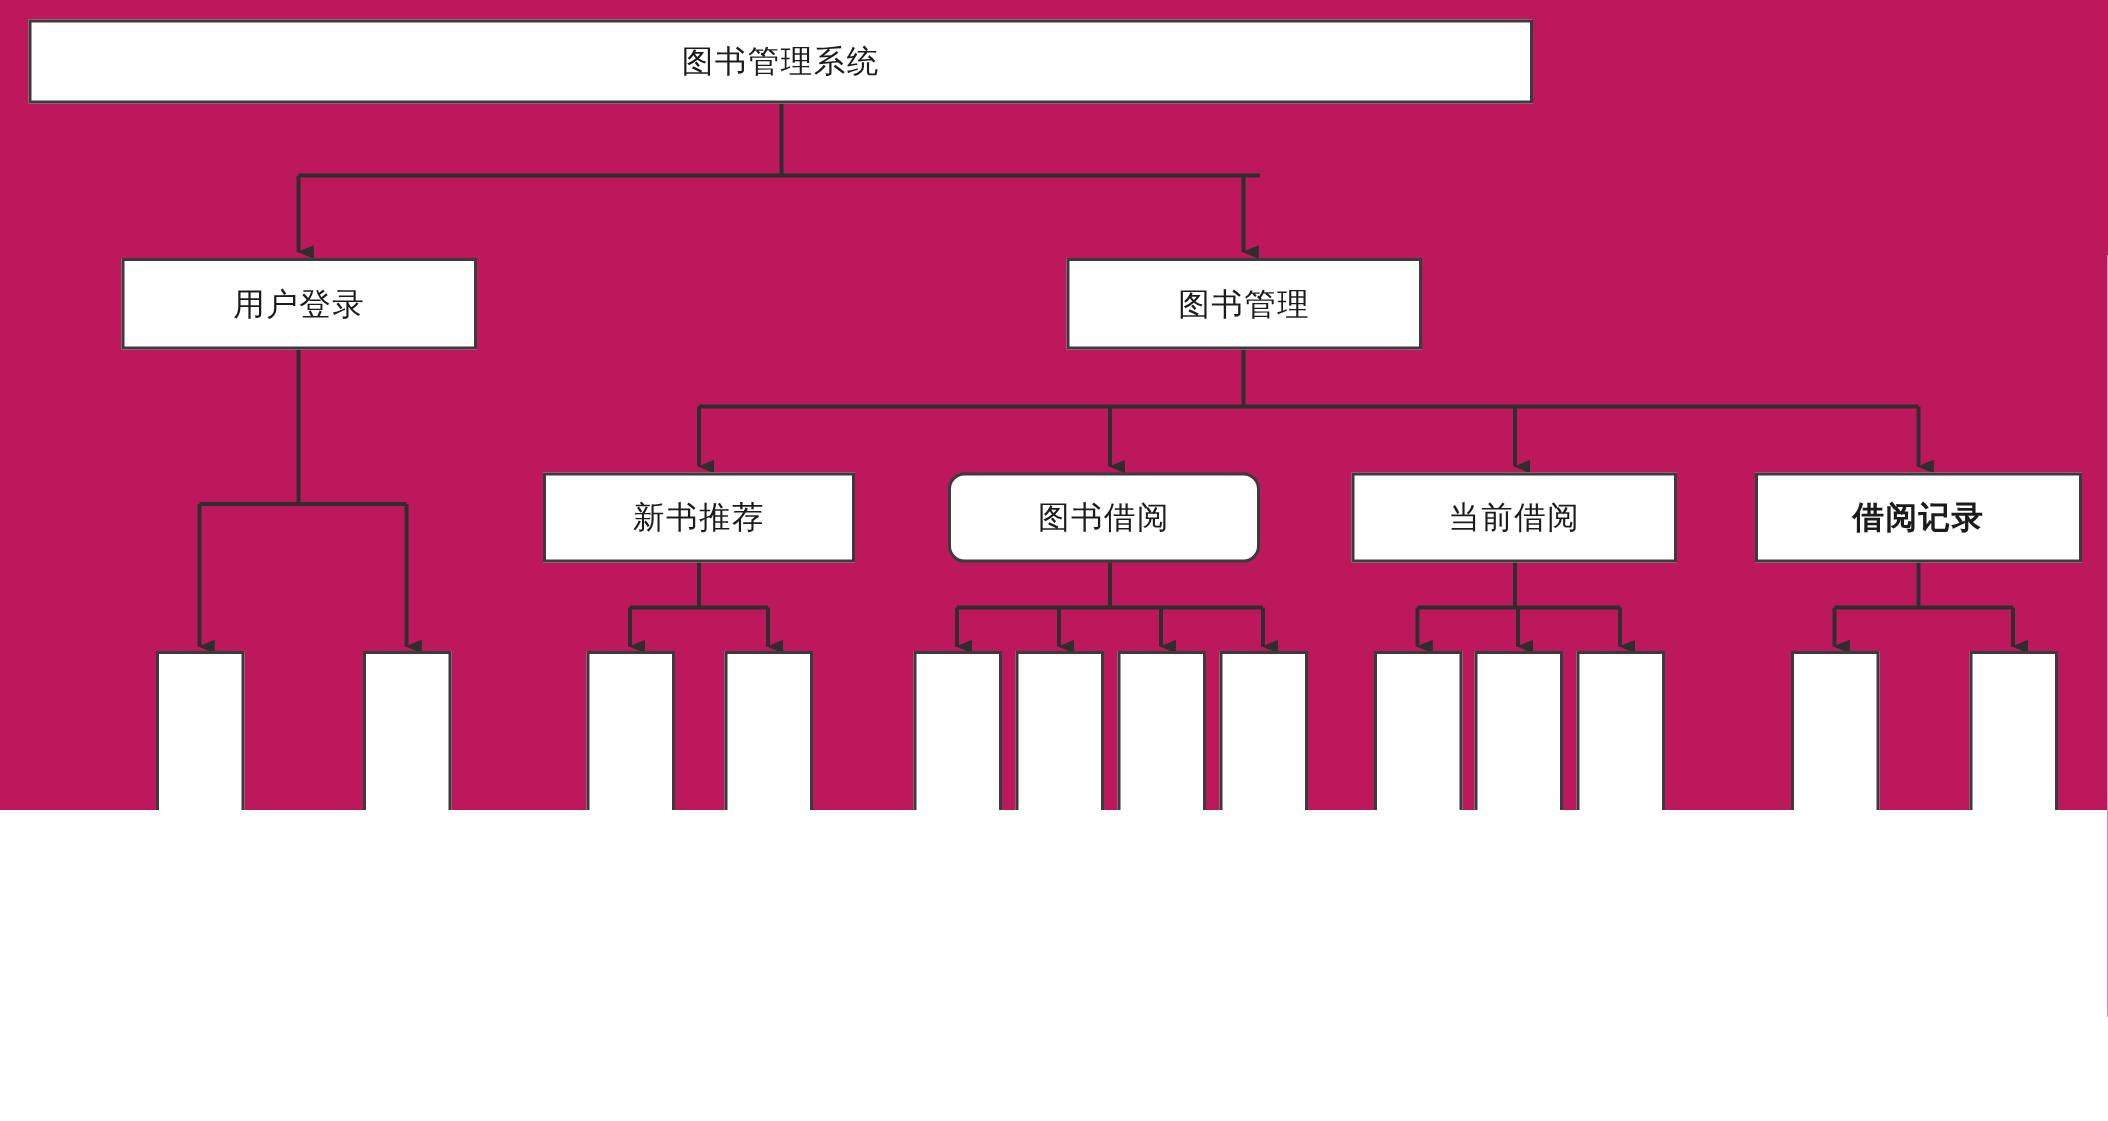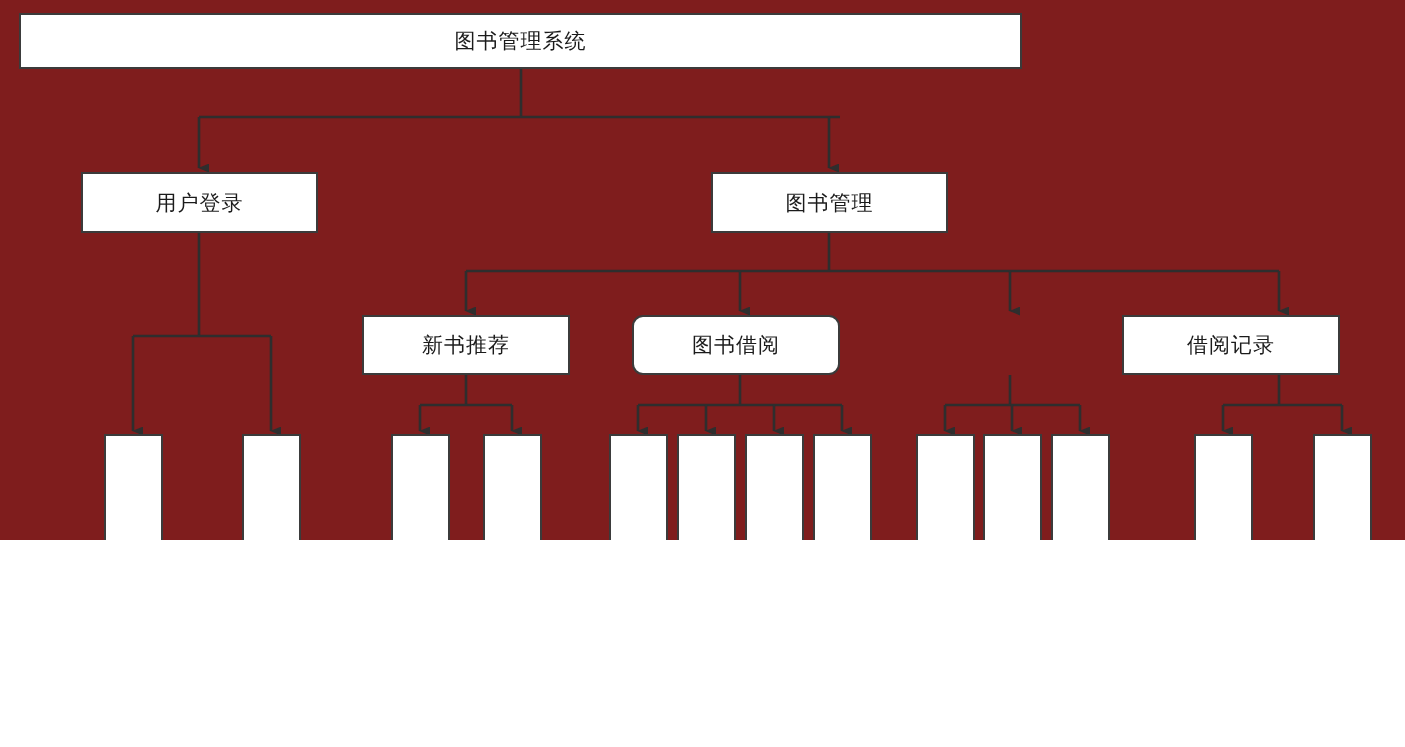--- a/index.html
+++ b/index.html
@@ -7,21 +7,21 @@
     padding: 0;
     background: #ffffff;
   }
   body {
     font-family: "Liberation Sans", "DejaVu Sans", sans-serif;
   }
   #canvas {
     position: relative;
     width: 1405px;
     height: 540px;
-    background: #7f1d1d;
+    background: #be185d;
     overflow: hidden;
   }
   svg.wires {
     position: absolute;
     left: 0;
     top: 0;
     width: 1405px;
     height: 747px;
     pointer-events: none;
   }
@@ -129,21 +129,24 @@
   <div class="node horiz" style="left:711px; top:172px; width:237px; height:61px;">
     <span class="lbl">图书管理</span>
   </div>
 
   <div class="node horiz" style="left:362px; top:315px; width:208px; height:60px;">
     <span class="lbl">新书推荐</span>
   </div>
   <div class="node horiz" style="left:632px; top:315px; width:208px; height:60px;border-radius:11px;">
     <span class="lbl">图书借阅</span>
   </div>
-  <div class="node horiz" style="left:1122px; top:315px; width:218px; height:60px;">
+  <div class="node horiz" style="left:901px; top:315px; width:217px; height:60px;">
+    <span class="lbl">当前借阅</span>
+  </div>
+  <div class="node horiz" style="left:1170px; top:315px; width:218px; height:60px;font-weight:bold;">
     <span class="lbl">借阅记录</span>
   </div>
 
   <div class="node vert" style="left:104px; top:434px; width:59px; height:301px;">
     <span class="lbl">用户登录</span>
   </div>
   <div class="node vert" style="left:242px; top:434px; width:59px; height:301px;">
     <span class="lbl">注销登录</span>
   </div>
 

